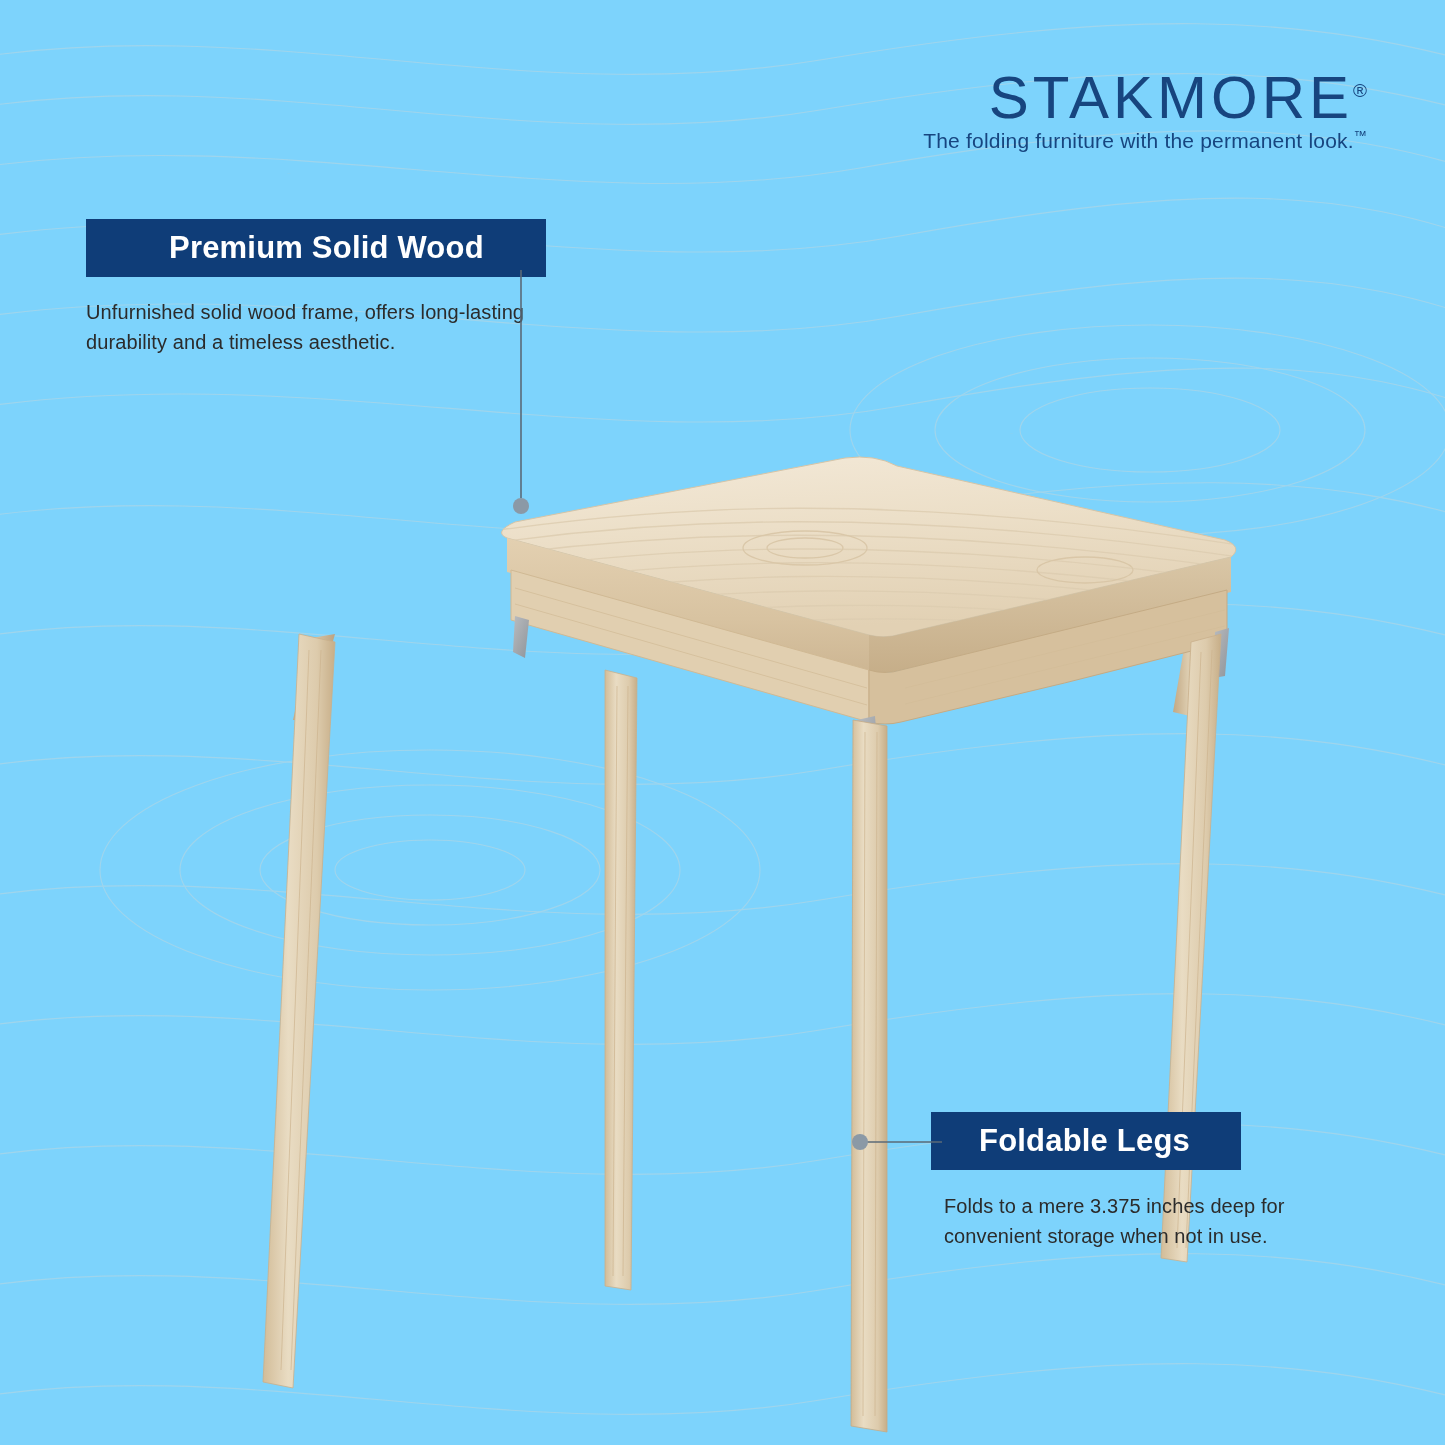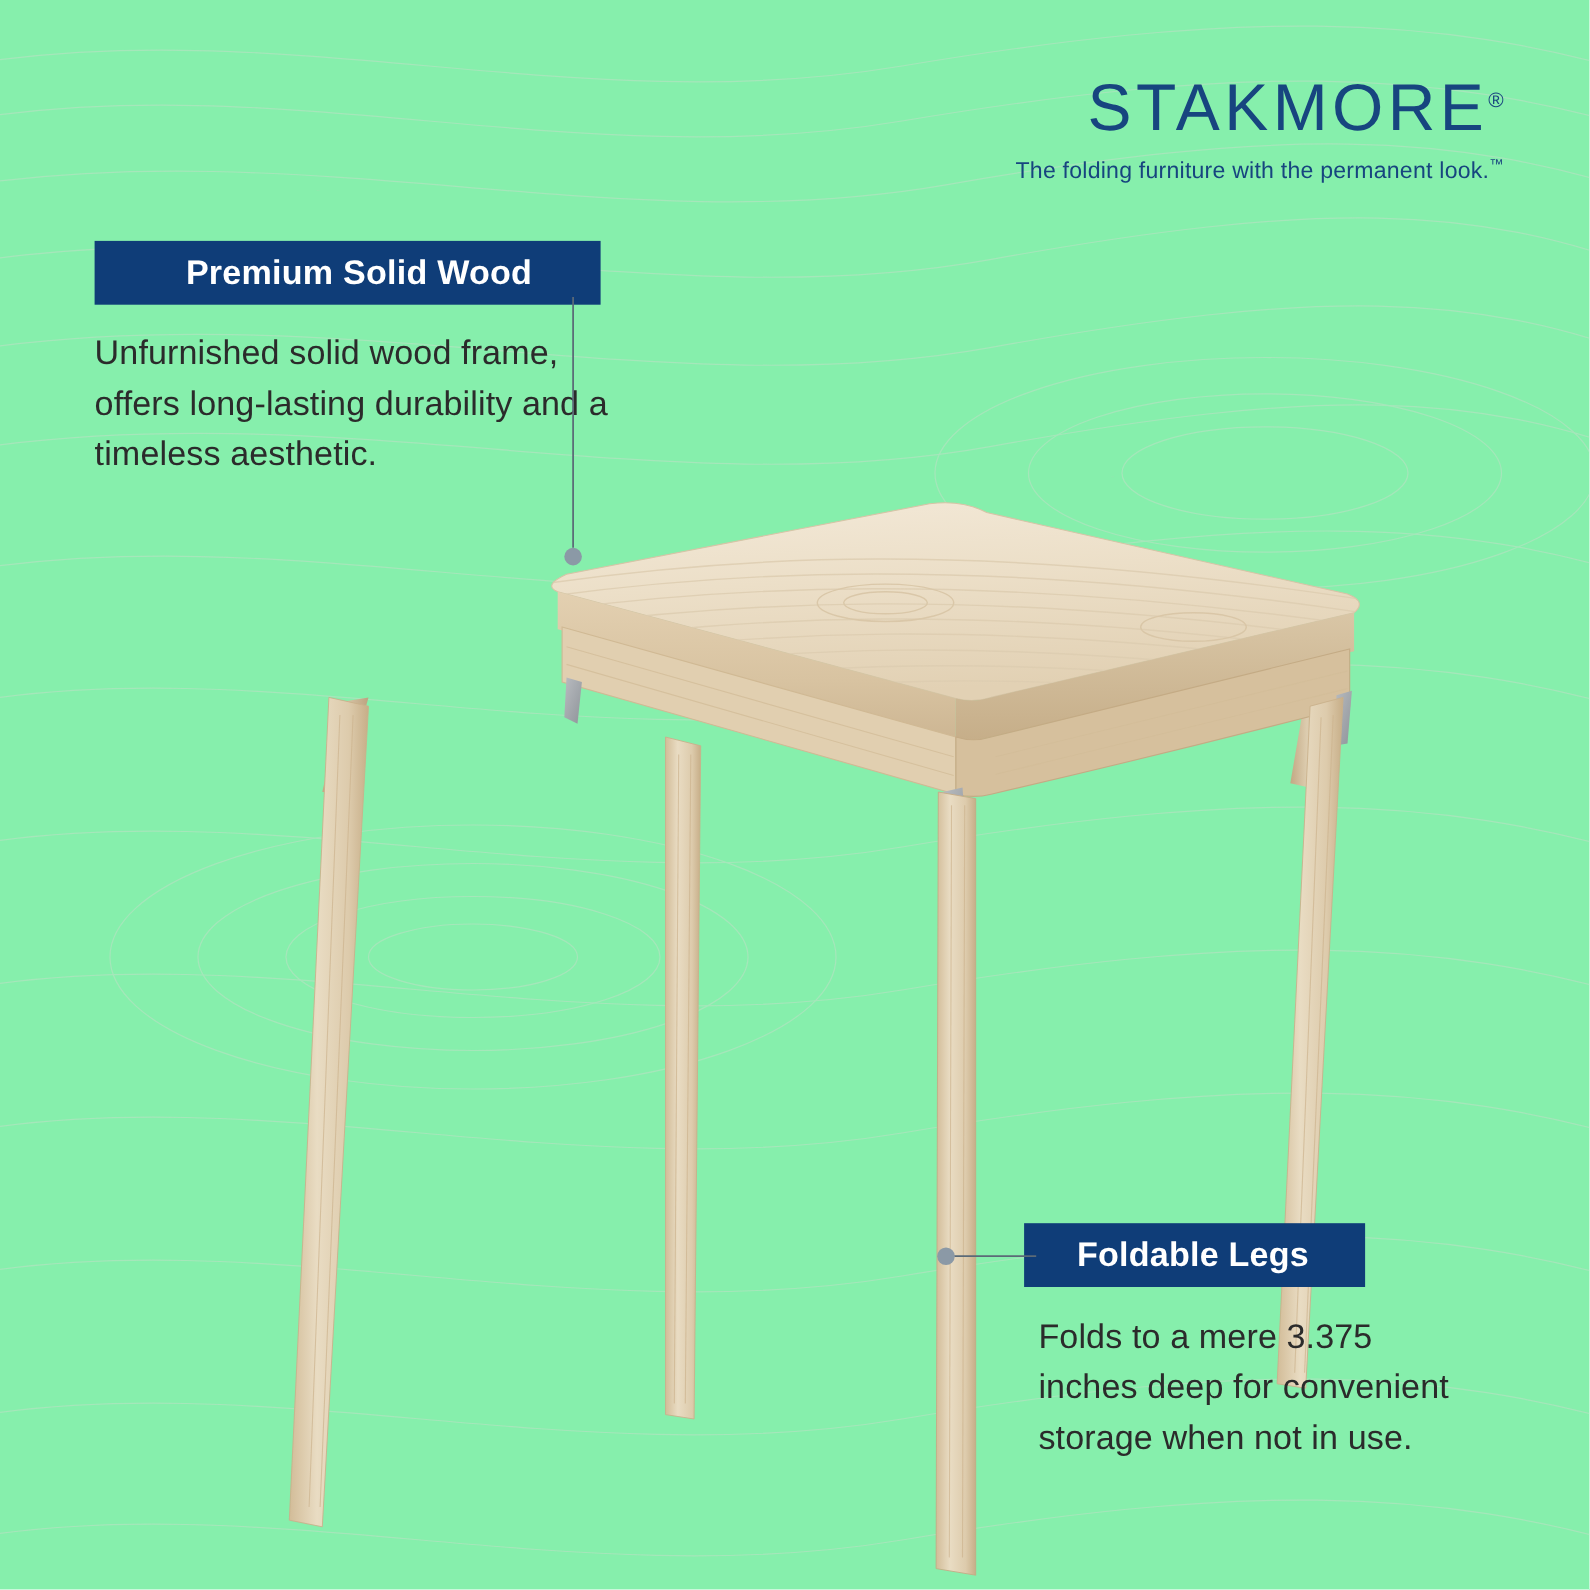--- a/index.html
+++ b/index.html
@@ -7,21 +7,21 @@
     padding: 0;
     background: #ffffff;
   }
   body {
     font-family: "Liberation Sans", sans-serif;
   }
   #stage {
     position: relative;
     width: 1445px;
     height: 1445px;
-    background: #86efac;
+    background: #7dd3fc;
     overflow: hidden;
   }
 
   
   .bg-grain {
     position: absolute;
     inset: 0;
     background:
       radial-gradient(ellipse 900px 300px at 20% 12%, rgba(198,198,190,0.22) 0 1px, transparent 2px),
       radial-gradient(ellipse 1100px 420px at 70% 30%, rgba(198,198,190,0.18) 0 1px, transparent 2px);
@@ -45,21 +45,20 @@
     line-height: 1;
     color: #17457f;
     white-space: nowrap;
   }
   .logo-wordmark sup {
     font-size: 19px;
     vertical-align: super;
     letter-spacing: 0;
   }
   .logo-tagline {
-    margin-top: 14px;
     font-size: 21px;
     color: #17457f;
     letter-spacing: 0.2px;
     white-space: nowrap;
   }
   .logo-tagline sup {
     font-size: 13px;
     vertical-align: super;
   }
 
@@ -71,21 +70,21 @@
     font-size: 31px;
     font-weight: bold;
     letter-spacing: 0.2px;
     display: flex;
     align-items: center;
     box-sizing: border-box;
   }
   .callout-body {
     position: absolute;
     color: #2b2b2b;
-    font-size: 31px;
+    font-size: 20px;
     line-height: 1.48;
     letter-spacing: 0.1px;
   }
 
   #callout1-title {
     left: 86px;
     top: 219px;
     width: 460px;
     height: 58px;
     padding-left: 83px;

